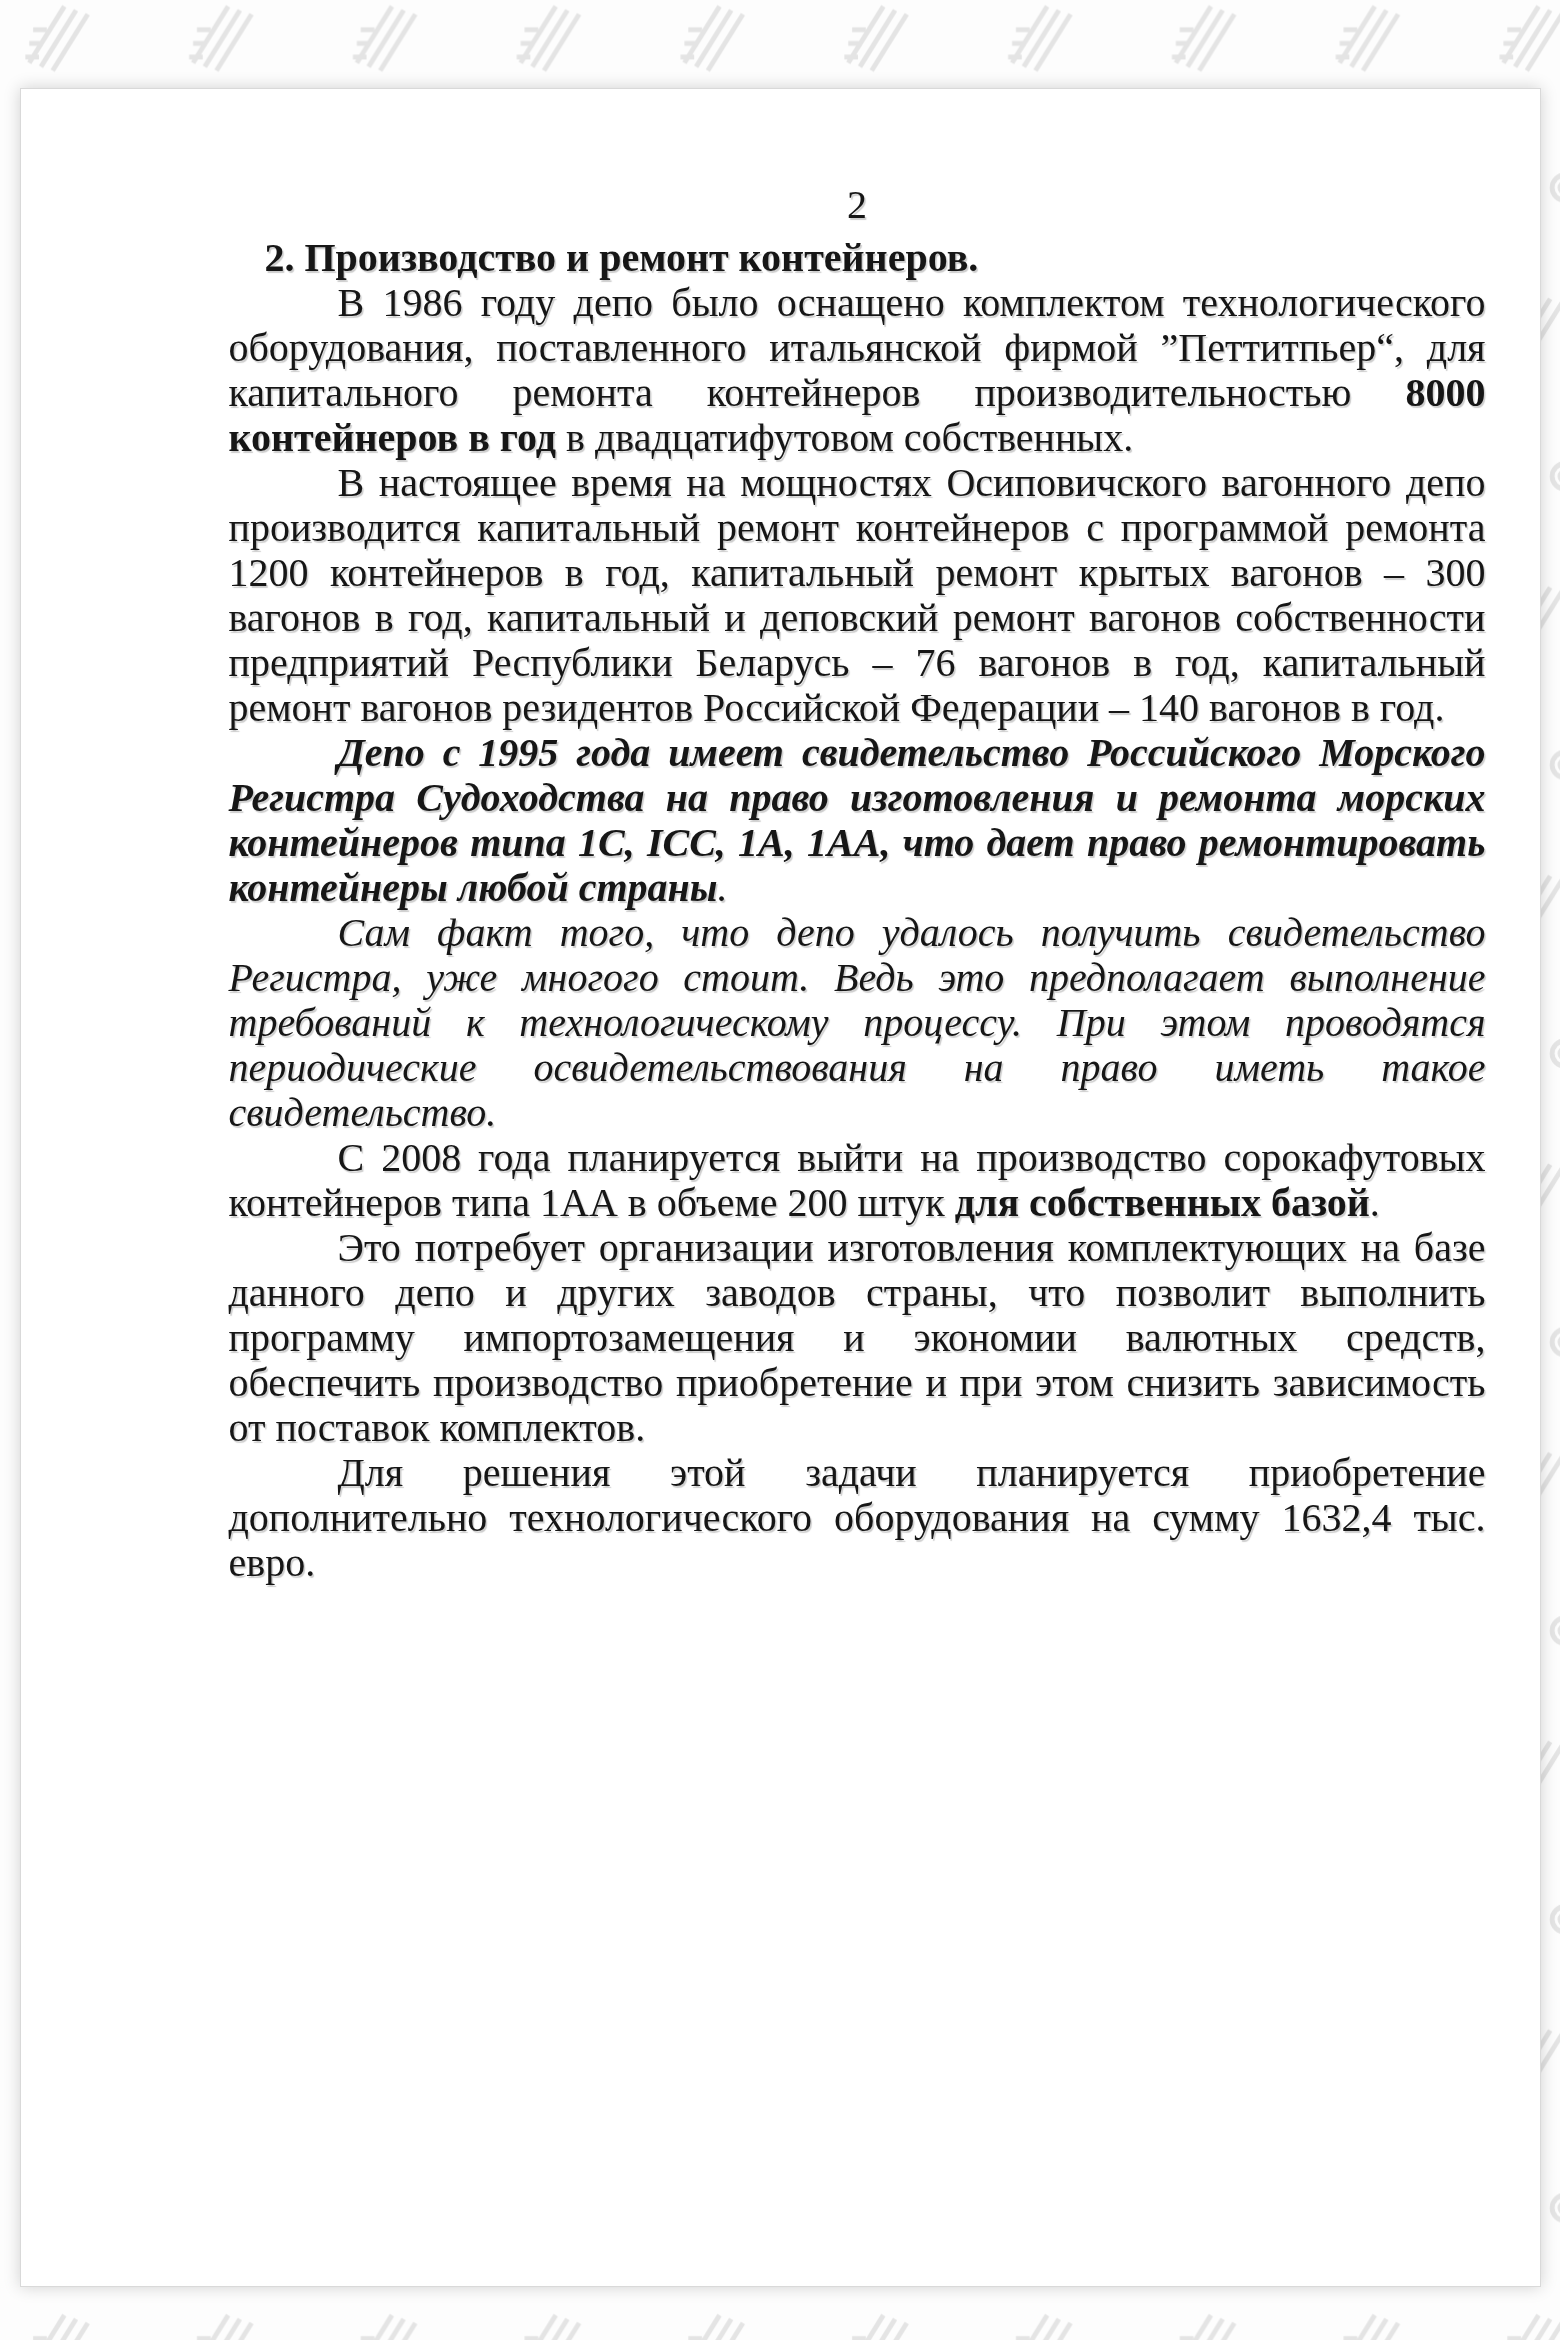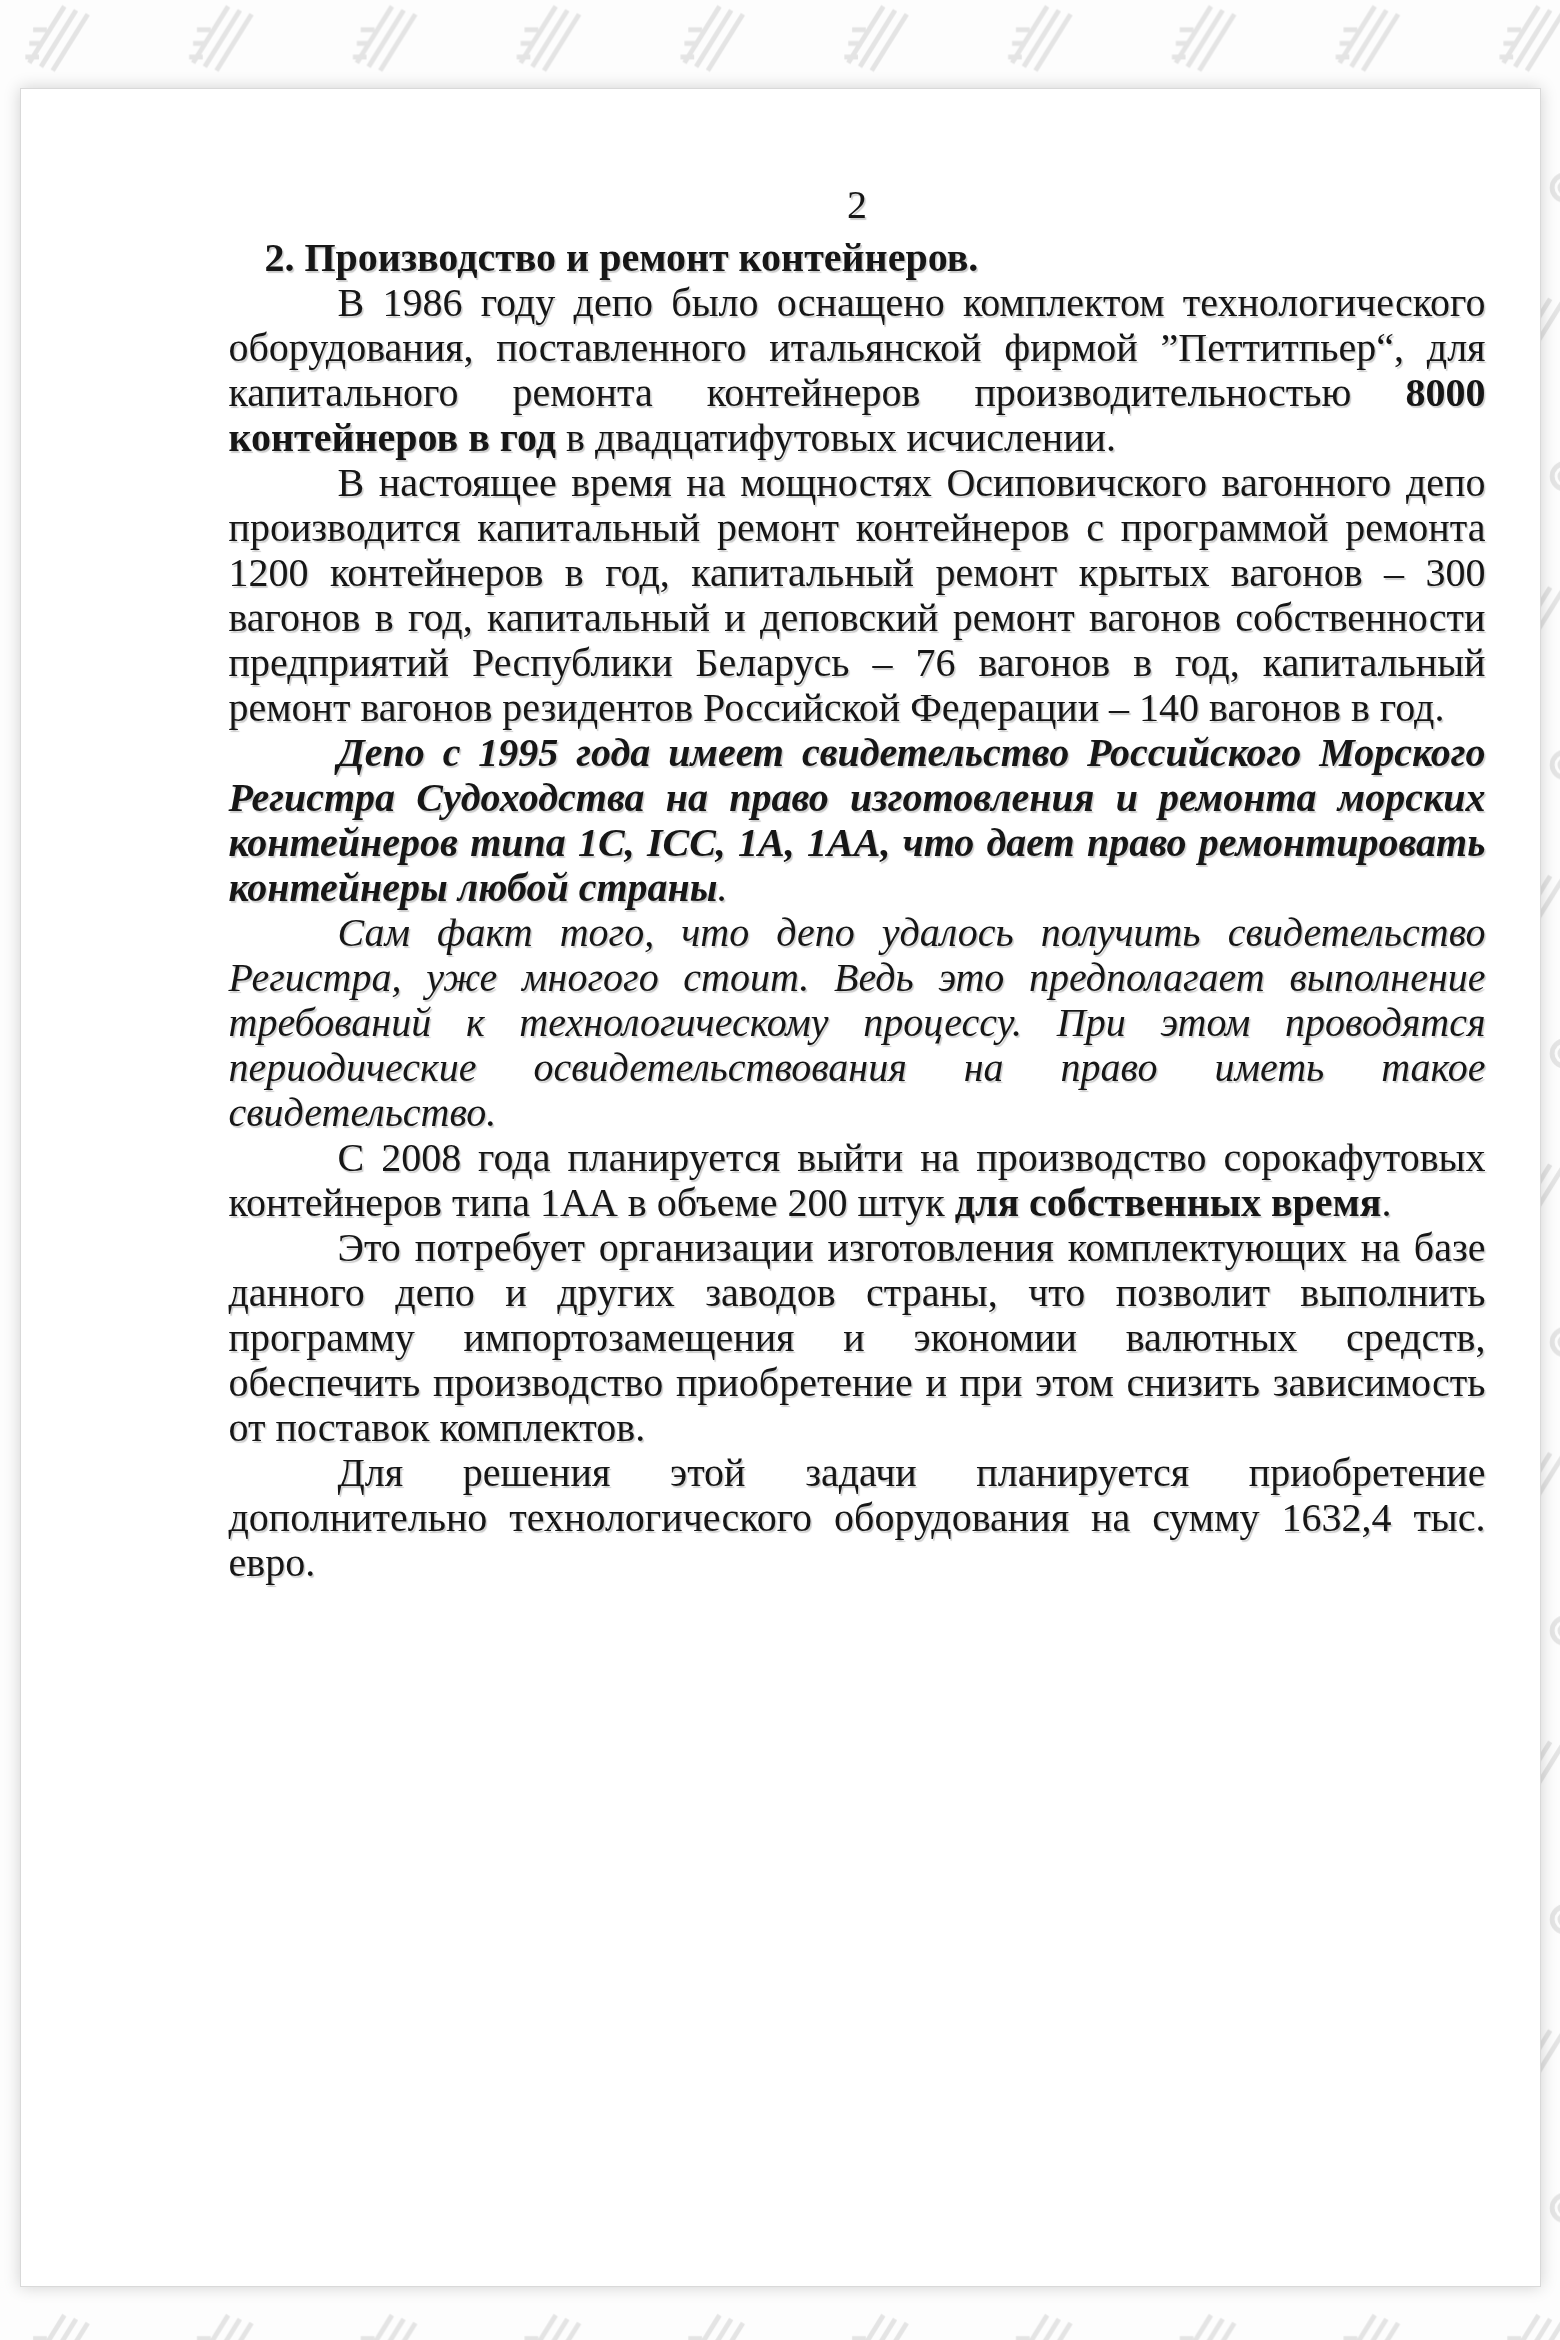--- a/index.html
+++ b/index.html
@@ -78,23 +78,23 @@
     </pattern>
   </defs>
   <rect x="0" y="0" width="1600" height="2400" fill="url(#orn)"></rect>
 </svg>
 
 <div class="sheet">
   <div class="content">
     <p class="pagenum">2</p>
     <div>
         <p class="para indent-heading"><span class="run-b">2. Производство и ремонт контейнеров.</span></p>
-        <p class="para"><span class="run-n">В 1986 году депо было оснащено комплектом технологического оборудования, поставленного итальянской фирмой ”Петтитпьер“, для капитального ремонта контейнеров производительностью </span><span class="run-b">8000 контейнеров в год</span><span class="run-n"> в двадцатифутовых исчислении.</span></p>
+        <p class="para"><span class="run-n">В 1986 году депо было оснащено комплектом технологического оборудования, поставленного итальянской фирмой ”Петтитпьер“, для капитального ремонта контейнеров производительностью </span><span class="run-b">8000 контейнеров в год</span><span class="run-n"> в двадцатифутовом собственных.</span></p>
         <p class="para"><span class="run-n">В настоящее время на мощностях Осиповичского вагонного депо производится капитальный ремонт контейнеров с программой ремонта 1200 контейнеров в год, капитальный ремонт крытых вагонов – 300 вагонов в год, капитальный и деповский ремонт вагонов собственности предприятий Республики Беларусь – 76 вагонов в год, капитальный ремонт вагонов резидентов Российской Федерации – 140 вагонов в год.</span></p>
         <p class="para"><span class="run-bi">Депо с 1995 года имеет свидетельство Российского Морского Регистра Судоходства на право изготовления и ремонта морских контейнеров типа 1С, IСС, 1А, 1АА, что дает право ремонтировать контейнеры любой страны</span><span class="run-i">.</span></p>
         <p class="para"><span class="run-i">Сам факт того, что депо удалось получить свидетельство Регистра, уже многого стоит. Ведь это предполагает выполнение требований к технологическому процессу. При этом проводятся периодические освидетельствования на право иметь такое свидетельство.</span></p>
-        <p class="para"><span class="run-n">С 2008 года планируется выйти на производство сорокафутовых контейнеров типа 1АА в объеме 200 штук </span><span class="run-b">для собственных время</span><span class="run-n">.</span></p>
+        <p class="para"><span class="run-n">С 2008 года планируется выйти на производство сорокафутовых контейнеров типа 1АА в объеме 200 штук </span><span class="run-b">для собственных базой</span><span class="run-n">.</span></p>
         <p class="para"><span class="run-n">Это потребует организации изготовления комплектующих на базе данного депо и других заводов страны, что позволит выполнить программу импортозамещения и экономии валютных средств, обеспечить производство приобретение и при этом снизить зависимость от поставок комплектов.</span></p>
         <p class="para"><span class="run-n">Для решения этой задачи планируется приобретение дополнительно технологического оборудования на сумму 1632,4 тыс. евро.</span></p>
       </div>
   </div>
 </div>
 
 
 </body></html>

